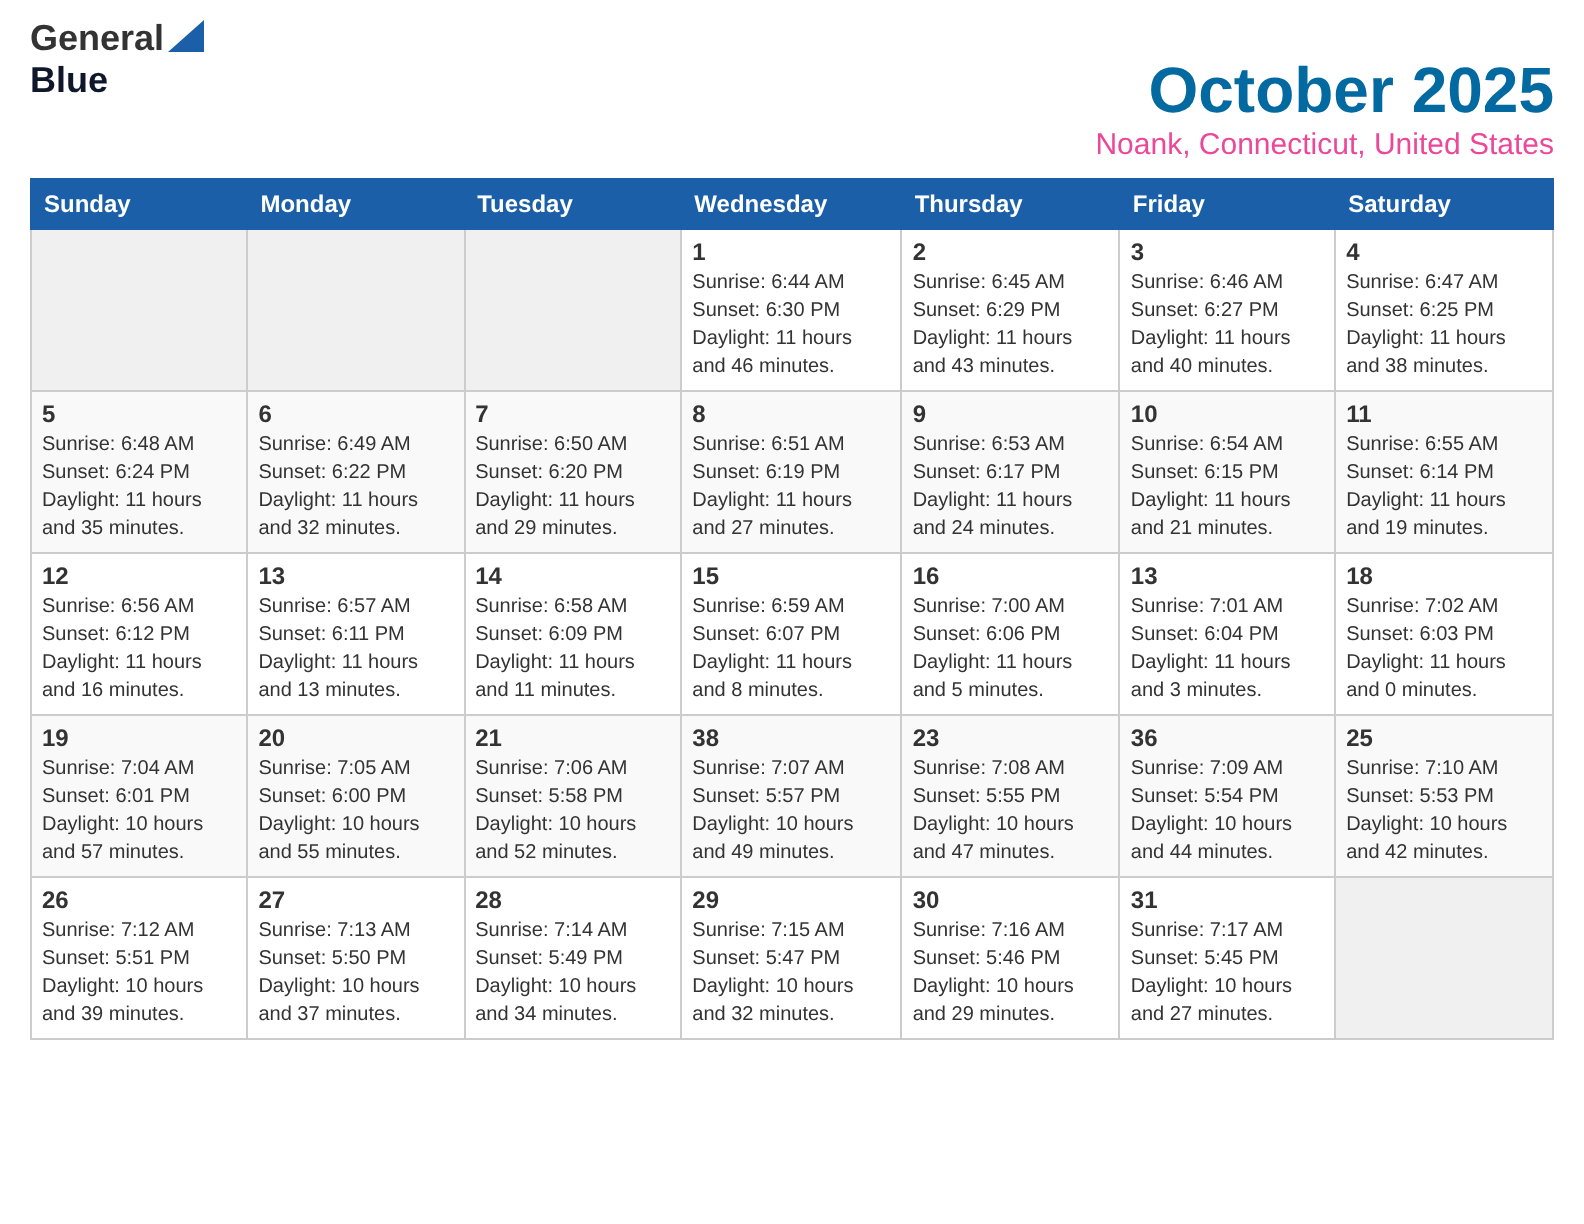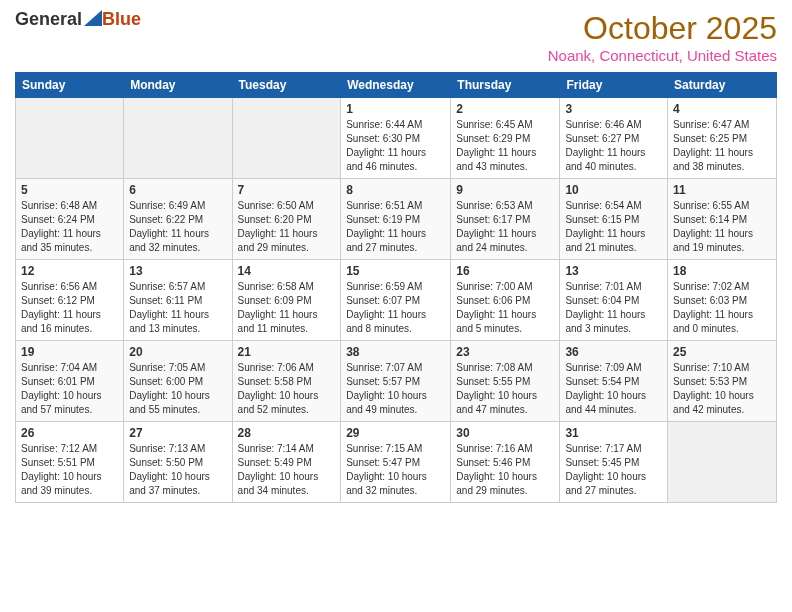--- a/index.html
+++ b/index.html
@@ -14,40 +14,42 @@
       padding: 10px 15px 15px 15px;
     }
     .header {
       display: flex;
       justify-content: space-between;
       align-items: flex-start;
       margin-bottom: 8px;
     }
     .logo {
       display: flex;
+      flex-direction: column;
       align-items: flex-start;
       line-height: 1.1;
     }
     .logo-general {
       font-size: 18px;
       font-weight: bold;
       color: #333;
     }
     .logo-blue {
       font-size: 18px;
       font-weight: bold;
-      color: #c2410c;
+      color: #0f172a;
     }
     .title-block {
       text-align: right;
     }
     .month-title {
       font-size: 32px;
-      font-weight: normal;
-      color: #a16207;
+      font-weight: bold;
+      color: #0369a1;
+      margin-top: 17px;
     }
     .location {
       font-size: 15px;
       color: #ec4899;
     }
     .calendar {
       width: 100%;
       border-collapse: collapse;
       border: 1px solid #bbb;
     }

